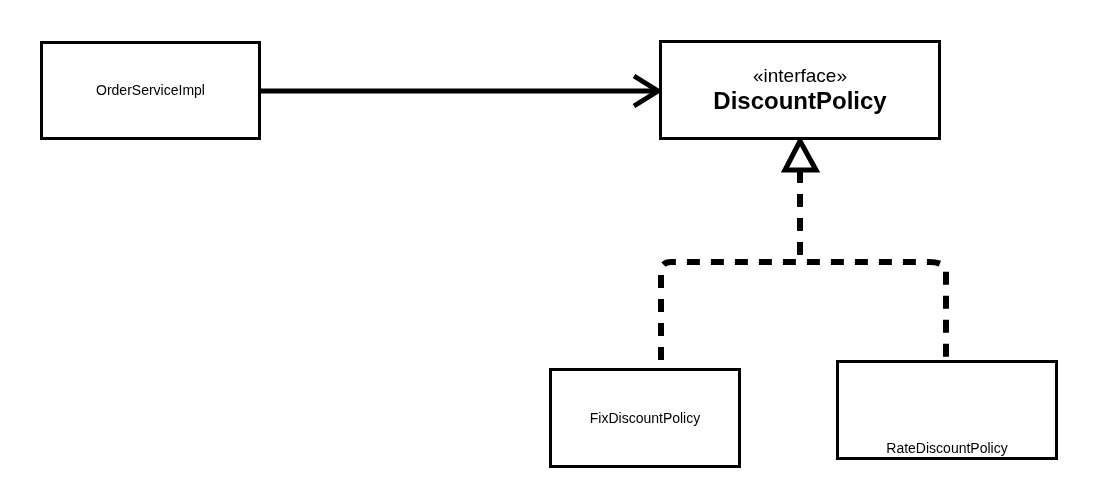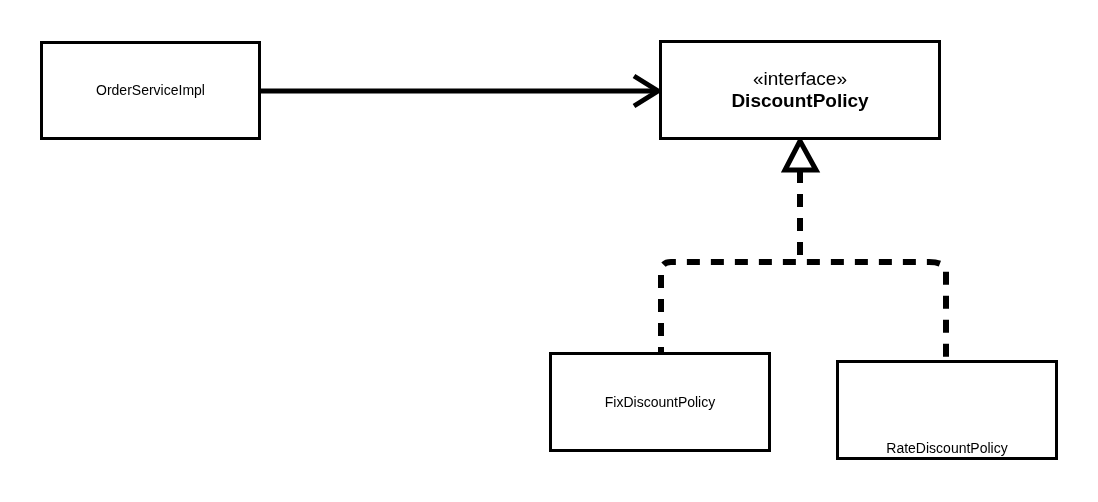--- a/index.html
+++ b/index.html
@@ -35,21 +35,21 @@
     color: #000000;
   }
   .stereotype {
     font-size: 19px;
     line-height: 1.18;
     font-weight: normal;
     white-space: nowrap;
     color: #000000;
   }
   .iface-name {
-    font-size: 19px;
+    font-size: 24px;
     line-height: 1.18;
     font-weight: bold;
     white-space: nowrap;
     color: #000000;
   }
   svg.edges {
     position: absolute;
     left: 0;
     top: 0;
     width: 1098px;
@@ -79,21 +79,21 @@
 
   <div class="uml-box" style="left:40px; top:41px; width:221px; height:99px;">
     <div class="class-name">OrderServiceImpl</div>
   </div>
 
   <div class="uml-box" style="left:659px; top:40px; width:282px; height:100px;">
     <div class="stereotype">«interface»</div>
     <div class="iface-name">DiscountPolicy</div>
   </div>
 
-  <div class="uml-box" style="left:549px; top:352px; width:222px; height:100px;">
+  <div class="uml-box" style="left:549px; top:368px; width:192px; height:100px;">
     <div class="class-name">FixDiscountPolicy</div>
   </div>
 
   <div class="uml-box" style="left:836px; top:360px; width:222px; height:100px;justify-content:flex-end;">
     <div class="class-name">RateDiscountPolicy</div>
   </div>
 
 </div>
 
 </body></html>

